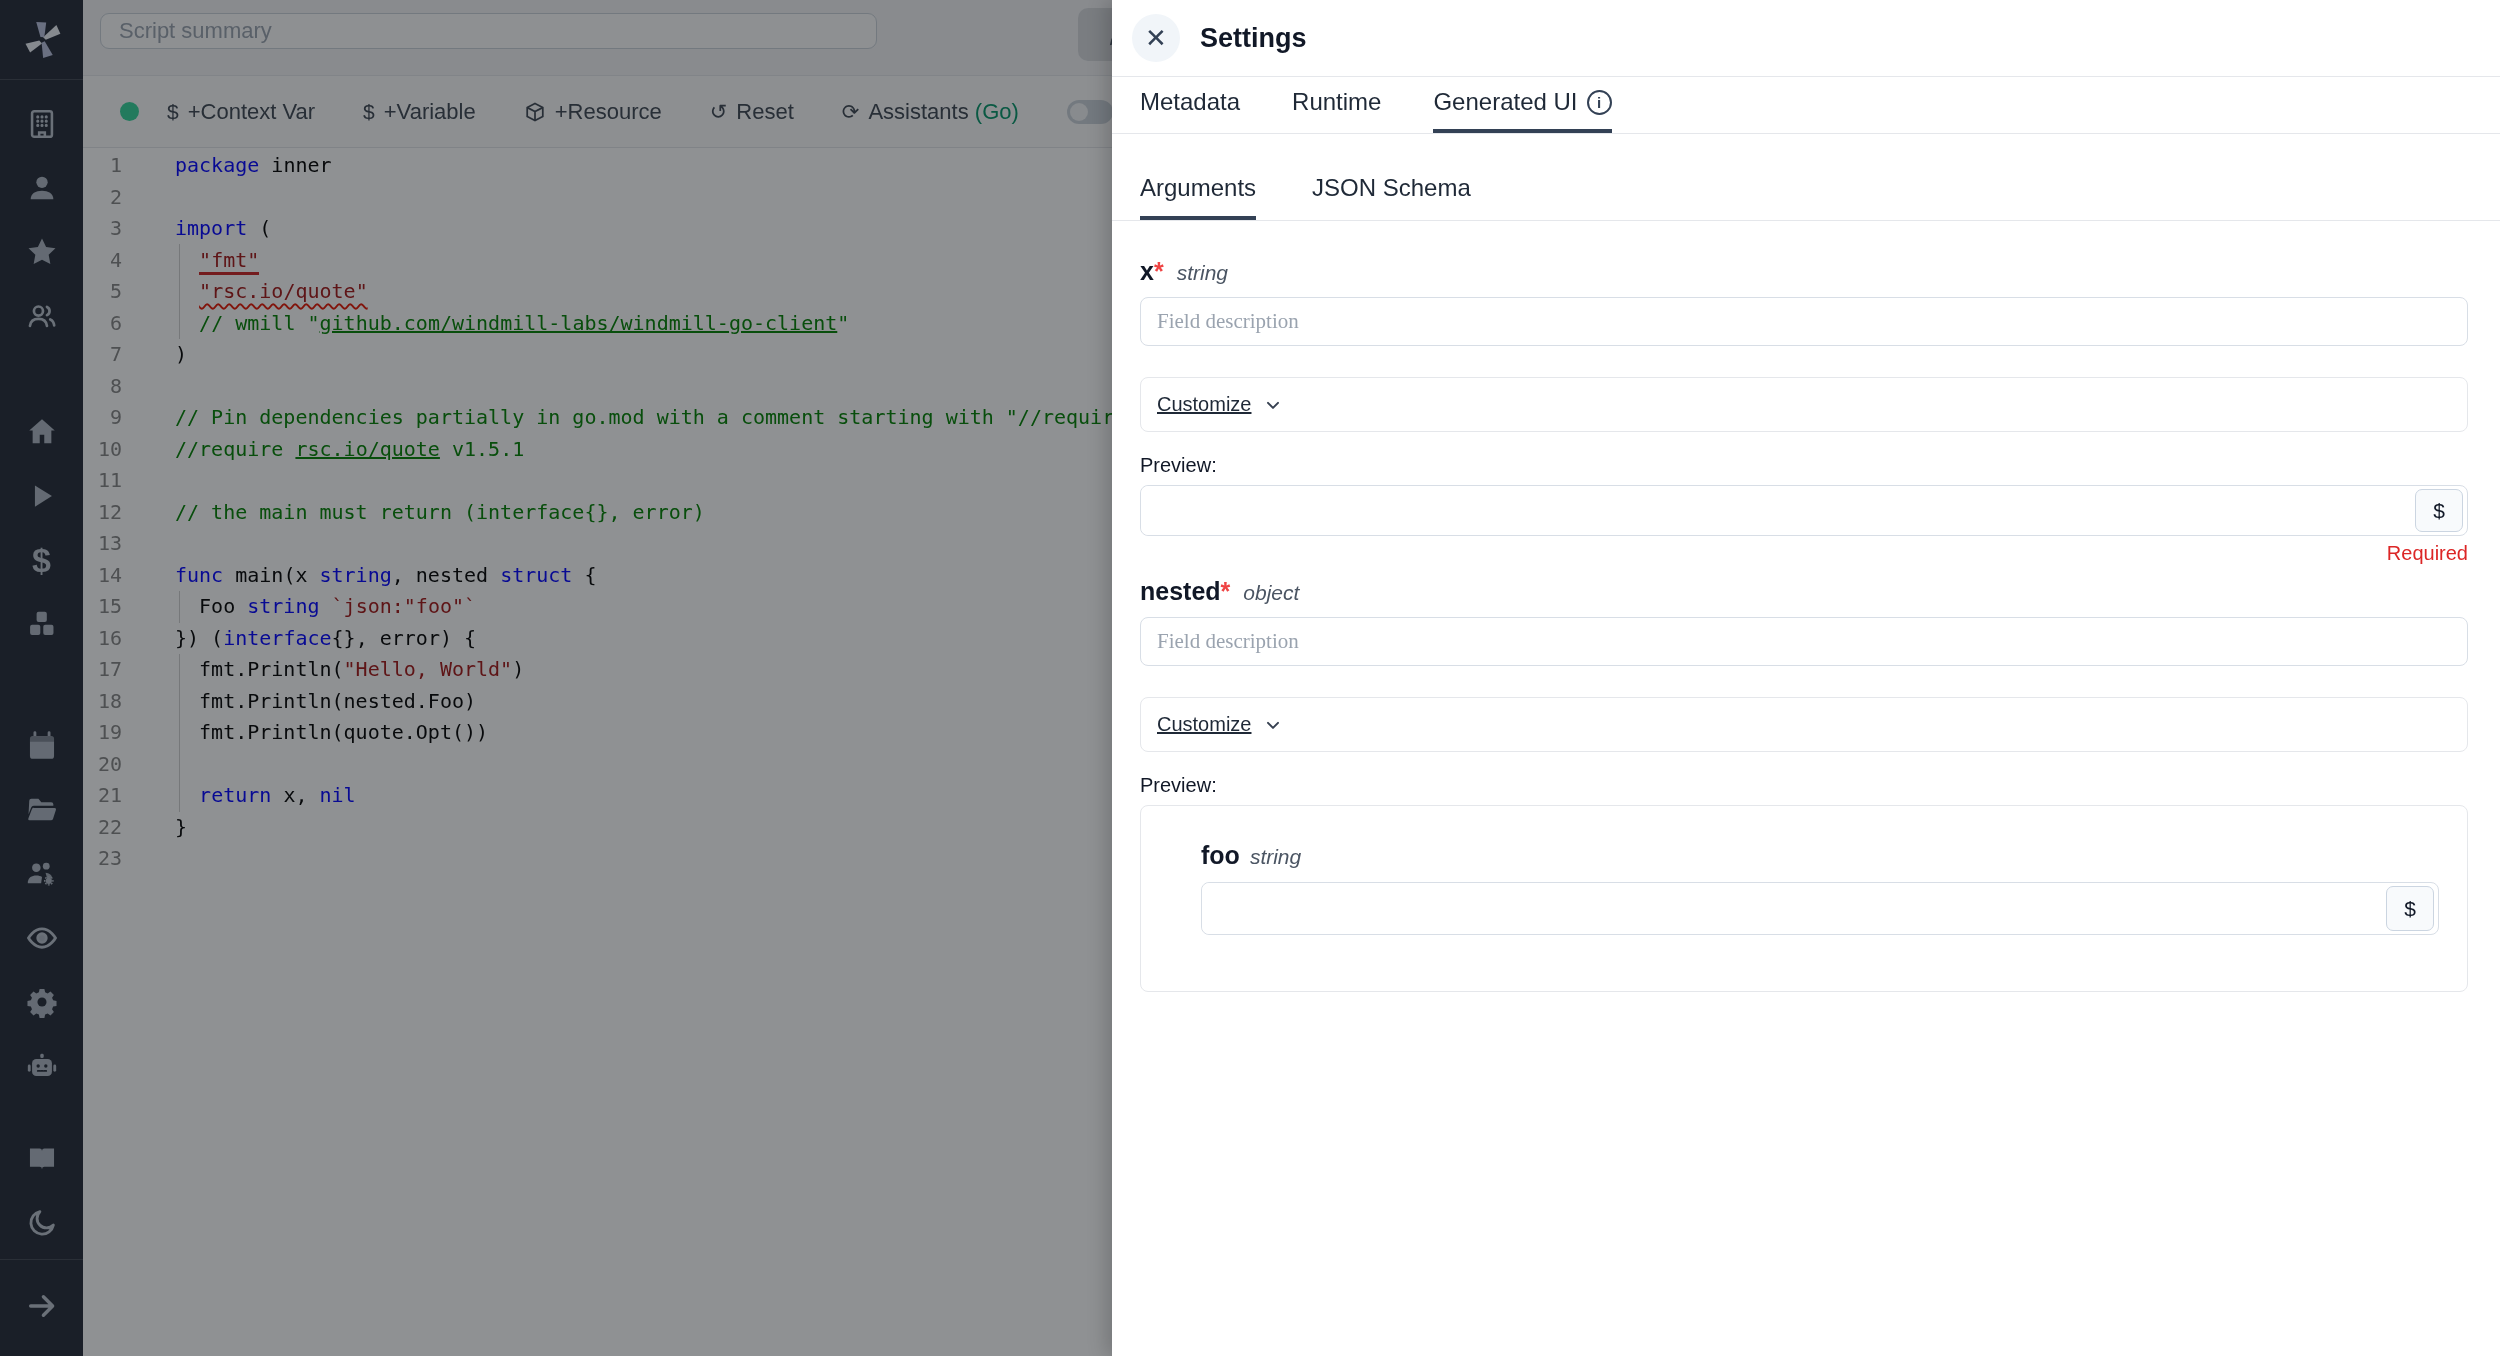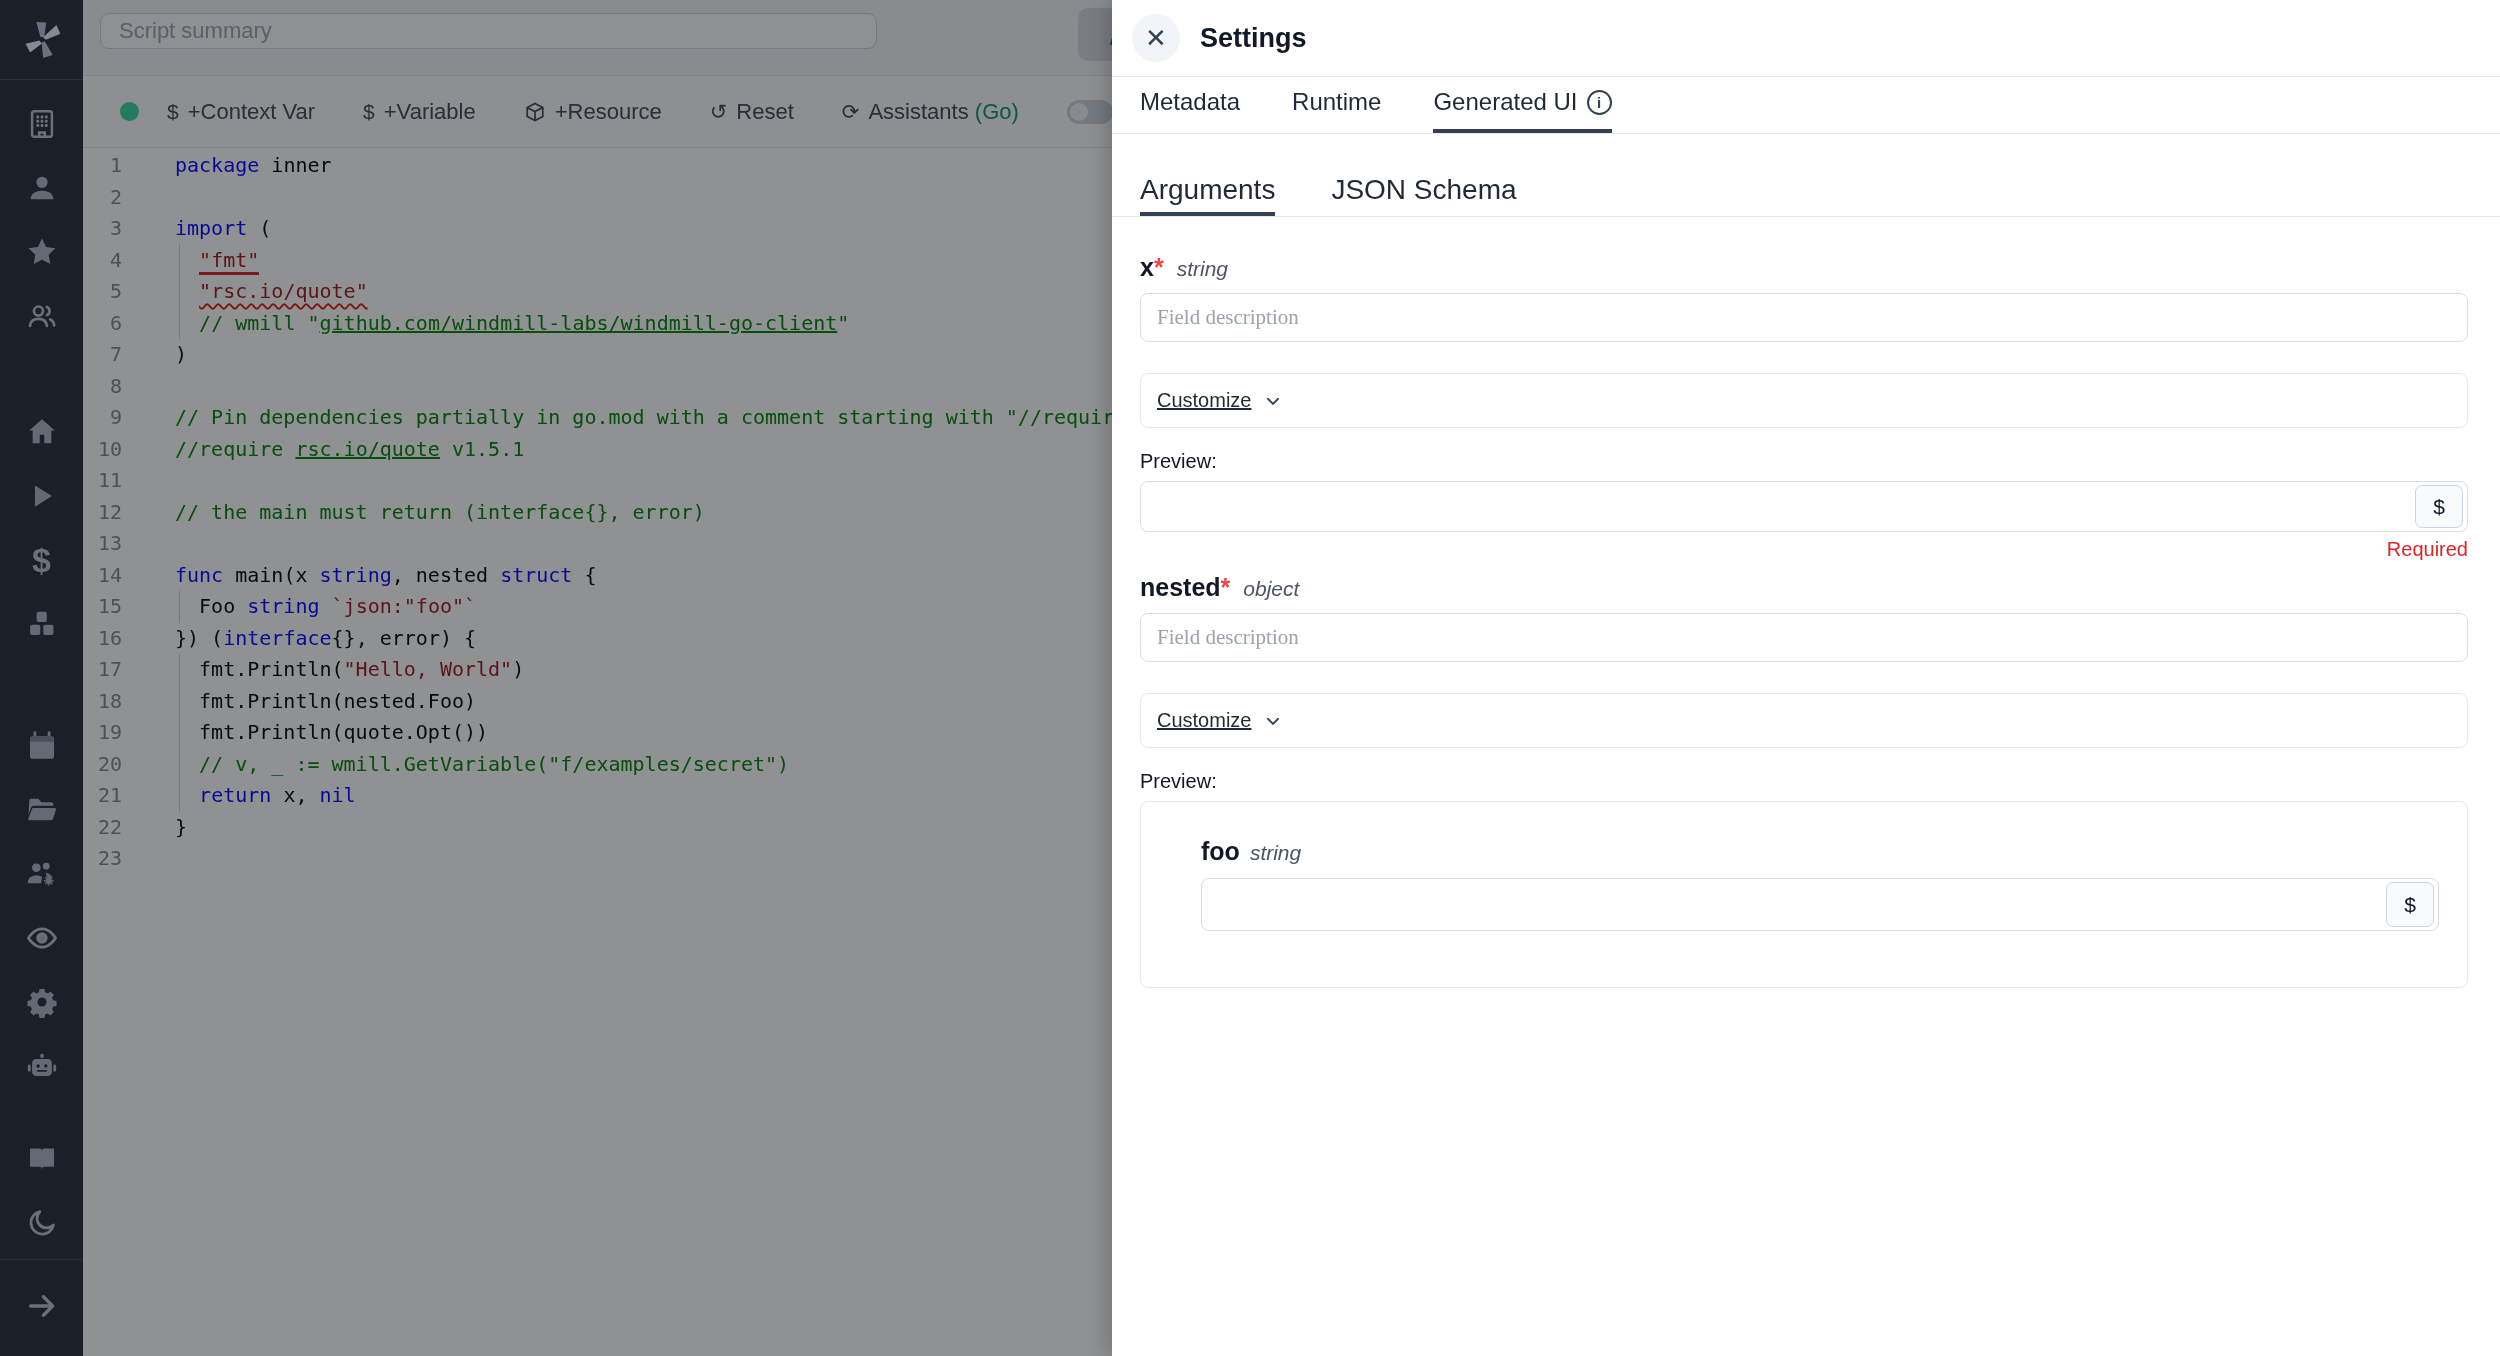--- a/index.html
+++ b/index.html
@@ -71,21 +71,21 @@
   .dr-title { margin-left:20px; font-size:27px; font-weight:700; color:#111827; }
 
   .dr-tabs { display:flex; align-items:flex-end; padding-left:28px; gap:52px; border-bottom:1px solid #e5e7eb; height:57px; }
   .dr-tab { font-size:24px; color:#1f2937; padding-bottom:13px; border-bottom:4px solid transparent; cursor:pointer;
     display:flex; align-items:center; gap:9px; }
   .dr-tab.active { border-bottom-color:#334155; font-weight:500; }
   .info-icon { width:25px; height:25px; border-radius:50%; border:2px solid #334155; font-size:15px;
     display:flex; align-items:center; justify-content:center; color:#334155; font-weight:600; font-style:normal; }
 
   .dr-subtabs { display:flex; padding-left:28px; gap:56px; border-bottom:1px solid #e5e7eb; padding-top:40px; }
-  .dr-subtab { font-size:28px; color:#1f2937; padding-bottom:6px; border-bottom:4px solid transparent; cursor:pointer; }
+  .dr-subtab { font-size:24px; color:#1f2937; padding-bottom:14px; border-bottom:4px solid transparent; cursor:pointer; }
   .dr-subtab.active { border-bottom-color:#334155; font-weight:500; }
 
   .dr-body { padding:36px 32px 0 28px; }
   .arg-label { display:flex; align-items:baseline; }
   .arg-name { font-size:25px; font-weight:700; color:#111827; }
   .arg-star { font-size:25px; font-weight:700; color:#ef4444; }
   .arg-type { font-size:21px; font-style:italic; color:#4b5563; margin-left:13px; }
   .desc-input { margin-top:11px; width:100%; height:49px; border:1px solid #d8dee6; border-radius:8px;
     font-size:21px; color:#111827; padding:12px 16px; outline:none; font-family:Liberation Serif, serif; }
   .desc-input::placeholder, .summary-input::placeholder { color:#9aa3af; }
@@ -292,21 +292,21 @@
           <div class="code-line"><span class="ln">10</span><span class="lt"><span class="tok-c">//require </span><span class="tok-cl">rsc.io/quote</span><span class="tok-c"> v1.5.1</span></span></div>
           <div class="code-line"><span class="ln">11</span><span class="lt"></span></div>
           <div class="code-line"><span class="ln">12</span><span class="lt"><span class="tok-c">// the main must return (interface{}, error)</span></span></div>
           <div class="code-line"><span class="ln">13</span><span class="lt"></span></div>
           <div class="code-line"><span class="ln">14</span><span class="lt"><span class="tok-k">func</span><span class="tok-p"> main(x </span><span class="tok-k">string</span><span class="tok-p">, nested </span><span class="tok-k">struct</span><span class="tok-p"> {</span></span></div>
           <div class="code-line"><span class="ln">15</span><span class="lt"><span class="tok-p">  Foo </span><span class="tok-k">string</span><span class="tok-p"> </span><span class="tok-s">`json:"foo"`</span></span></div>
           <div class="code-line"><span class="ln">16</span><span class="lt"><span class="tok-p">}) (</span><span class="tok-k">interface</span><span class="tok-p">{}, error) {</span></span></div>
           <div class="code-line"><span class="ln">17</span><span class="lt"><span class="tok-p">  fmt.Println(</span><span class="tok-s">"Hello, World"</span><span class="tok-p">)</span></span></div>
           <div class="code-line"><span class="ln">18</span><span class="lt"><span class="tok-p">  fmt.Println(nested.Foo)</span></span></div>
           <div class="code-line"><span class="ln">19</span><span class="lt"><span class="tok-p">  fmt.Println(quote.Opt())</span></span></div>
-          <div class="code-line"><span class="ln">20</span><span class="lt"><span class="tok-c">  // v, _ := wmill.GetVariable("f/examples/secret")</span></span></div>
+          <div class="code-line"><span class="ln">20</span></div>
           <div class="code-line"><span class="ln">21</span><span class="lt"><span class="tok-p">  </span><span class="tok-k">return</span><span class="tok-p"> x, </span><span class="tok-k">nil</span></span></div>
           <div class="code-line"><span class="ln">22</span><span class="lt"><span class="tok-p">}</span></span></div>
           <div class="code-line"><span class="ln">23</span><span class="lt"></span></div>
         </div>
       <div class="indent-guide" style="top:96px; height:95px;"></div>
       <div class="indent-guide" style="top:443px; height:32px;"></div>
       <div class="indent-guide" style="top:506px; height:158px;"></div>
     </div>
   </main>
 

